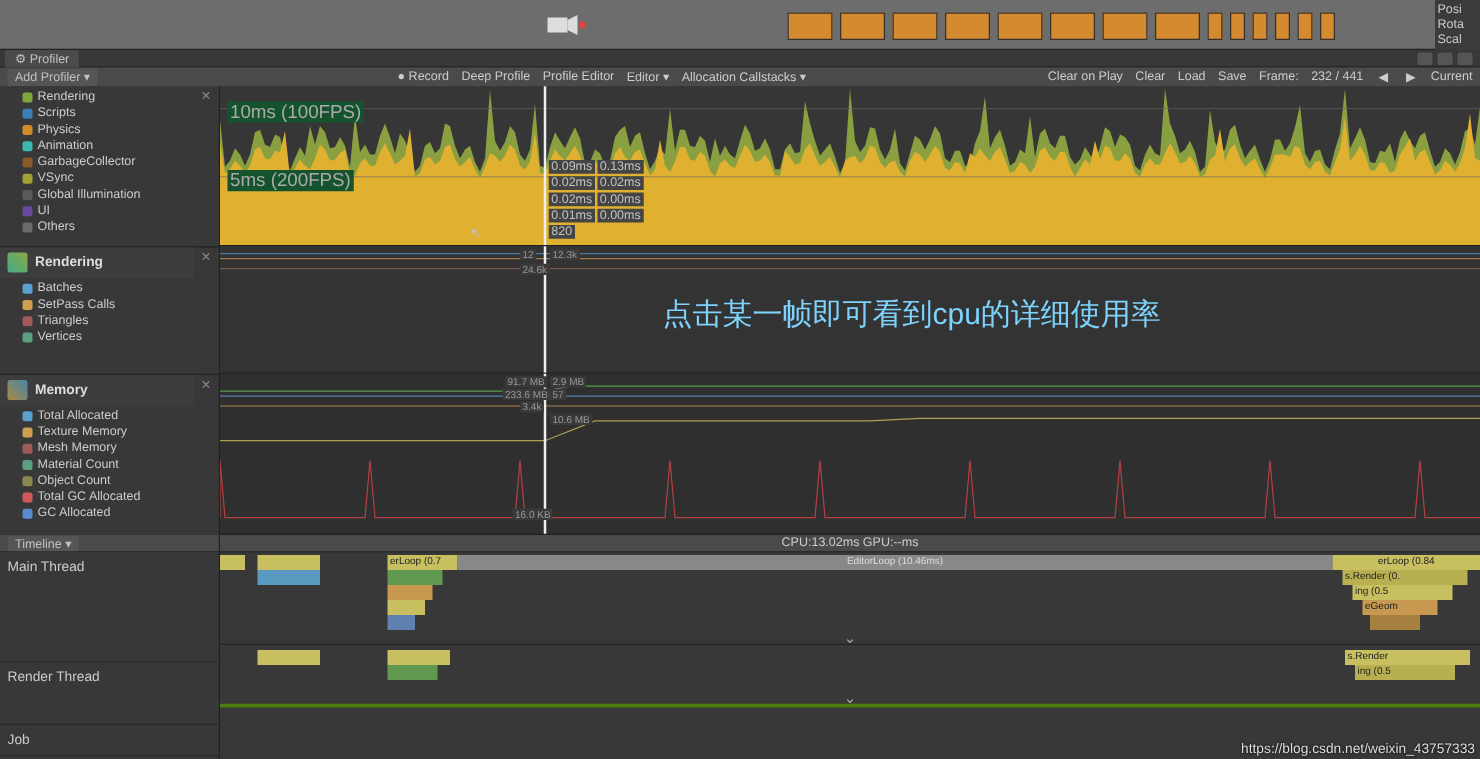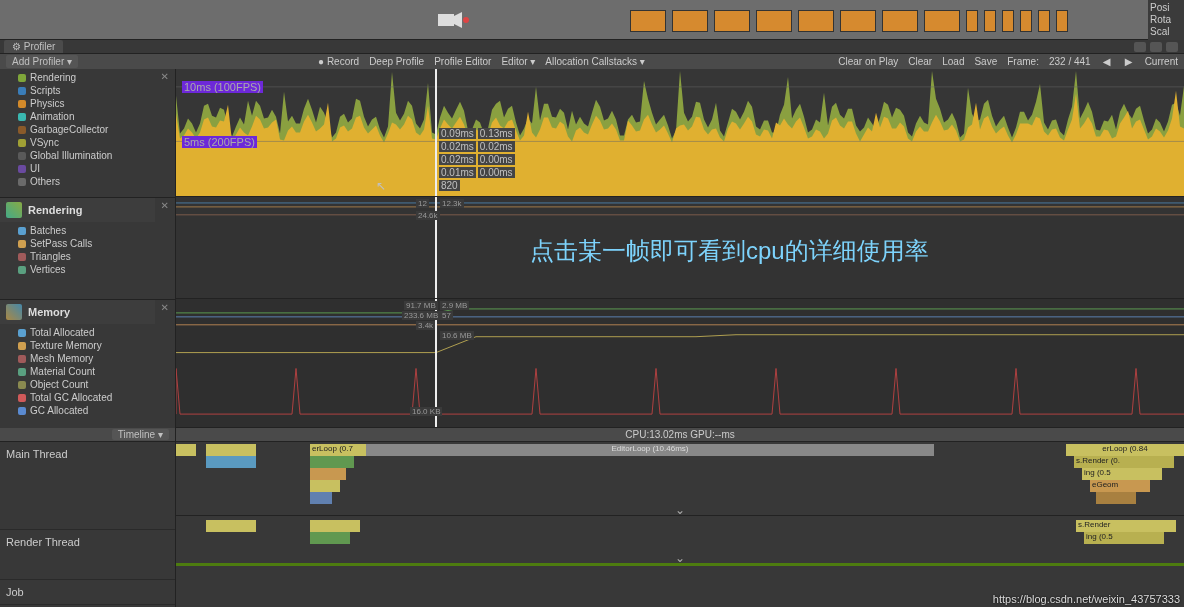--- a/index.html
+++ b/index.html
@@ -26,37 +26,37 @@
 .sidebar .close-x { float:right; color:#888; cursor:pointer; padding:2px 6px; }
 .section-head { display:flex; align-items:center; gap:6px; padding:4px 6px; background:#3d3d3d; }
 .section-head .icon { width:16px; height:16px; border-radius:2px; }
 .section-head .title { font-size:11px; color:#ddd; font-weight:bold; }
 .legend { padding:2px 6px 6px 18px; }
 .legend-item { display:flex; align-items:center; gap:4px; padding:1px 0; font-size:10px; color:#ccc; cursor:pointer; }
 .legend-item .sw { width:8px; height:8px; border-radius:2px; }
 .bottom-section { border-top:1px solid #222; }
 .content { flex:1; display:flex; flex-direction:column; }
 .chart-cpu { height:128px; background:#363636; position:relative; border-bottom:1px solid #222; }
-.chart-cpu .ref-line { position:absolute; left:6px; font-size:11px; color:#aaa; background:#6d28d9; padding:0 2px; }
+.chart-cpu .ref-line { position:absolute; left:6px; font-size:15px; color:#aaa; background:#14532d; padding:0 2px; }
 .chart-cpu svg { position:absolute; left:0; top:0; width:100%; height:100%; }
 .chart-cpu .marker { position:absolute; left:259px; top:0; width:2px; height:100%; background:#eee; }
 .chart-cpu .marker-labels { position:absolute; left:263px; bottom:4px; font-size:8px; }
 .chart-cpu .marker-labels div { display:flex; gap:2px; }
 .chart-cpu .marker-labels span { background:#444; padding:0 2px; margin:1px 0; display:inline-block; }
 .chart-cpu .cursor { position:absolute; left:200px; top:110px; font-size:12px; }
 .chart-rendering { height:102px; background:#333; position:relative; border-bottom:1px solid #222; }
 .chart-rendering .marker { position:absolute; left:259px; top:0; width:2px; height:100%; background:#eee; }
 .chart-rendering .bar-lbl { position:absolute; font-size:8px; color:#999; background:#3a3a3a; padding:0 2px; }
 .chart-rendering svg { width:100%; height:100%; }
 .chart-memory { height:129px; background:#2f2f2f; position:relative; border-bottom:1px solid #222; }
 .chart-memory .marker { position:absolute; left:259px; top:0; width:2px; height:100%; background:#eee; }
 .chart-memory svg { width:100%; height:100%; }
 .chart-memory .mem-lbl { position:absolute; font-size:8px; color:#999; background:#3a3a3a; padding:0 2px; }
 .annotation { position:absolute; left:530px; top:235px; color:#7dd3fc; font-size:24px; font-family:"Microsoft YaHei",sans-serif; pointer-events:none; }
-.timeline-bar { height:14px; background:#4a4a4a; display:flex; align-items:center; padding:0 6px; border-bottom:1px solid #222;justify-content:flex-end; }
+.timeline-bar { height:14px; background:#4a4a4a; display:flex; align-items:center; padding:0 6px; border-bottom:1px solid #222; }
 .timeline-bar .dd { background:#555; padding:0 6px; border-radius:2px; cursor:pointer; }
 .timeline-bar .info { flex:1; text-align:center; font-size:10px; color:#ccc; }
 .tl-labels { width:176px; background:#383838; border-right:1px solid #222; }
 .tl-labels .thread { padding:6px; font-size:11px; color:#ccc; border-bottom:1px solid #2a2a2a; }
 .tl-tracks { flex:1; position:relative; }
 .tl-ruler { height:14px; background:#3a3a3a; border-bottom:1px solid #222; display:flex; font-size:9px; color:#aaa; }
 .tl-ruler div { flex:1; border-left:1px solid #555; padding-left:2px; }
 .tl-main-row { height:74px; position:relative; border-bottom:1px solid #222; }
 .tl-render-row { height:50px; position:relative; border-bottom:3px solid #4d7c0f; }
 .tl-block { position:absolute; height:12px; font-size:8px; overflow:hidden; white-space:nowrap; padding:0 2px; color:#222; }
@@ -316,21 +316,21 @@
     <div class="tl-tracks">
       <div class="tl-main-row">
         <div class="tl-block" style="left:0;width:20px;top:2px;background:#c8c060;"></div>
         <div class="tl-block" style="left:30px;width:50px;top:2px;background:#c8c060;"></div>
         <div class="tl-block" style="left:30px;width:50px;top:14px;background:#5a9ac0;"></div>
         <div class="tl-block" style="left:134px;width:56px;top:2px;background:#c8c060;">erLoop (0.7</div>
         <div class="tl-block" style="left:134px;width:44px;top:14px;background:#609850;"></div>
         <div class="tl-block" style="left:134px;width:36px;top:26px;background:#c89850;"></div>
         <div class="tl-block" style="left:134px;width:30px;top:38px;background:#c8c060;"></div>
         <div class="tl-block" style="left:134px;width:22px;top:50px;background:#6080b0;"></div>
-        <div class="tl-block" style="left:190px;width:568px;top:2px;background:#888;color:#ddd;text-align:center;">EditorLoop (10.46ms)</div>
+        <div class="tl-block" style="left:190px;width:700px;top:2px;background:#888;color:#ddd;text-align:center;">EditorLoop (10.46ms)</div>
         <div class="tl-block" style="left:890px;width:118px;top:2px;background:#c8c060;text-align:center;">erLoop (0.84</div>
         <div class="tl-block" style="left:898px;width:100px;top:14px;background:#b8b050;">s.Render (0.</div>
         <div class="tl-block" style="left:906px;width:80px;top:26px;background:#c8c060;">ing (0.5</div>
         <div class="tl-block" style="left:914px;width:60px;top:38px;background:#c89850;">eGeom</div>
         <div class="tl-block" style="left:920px;width:40px;top:50px;background:#a88040;"></div>
         <span class="tl-chevron" style="bottom:-2px;">⌄</span>
       </div>
       <div class="tl-render-row">
         <div class="tl-block" style="left:30px;width:50px;top:4px;background:#c8c060;"></div>
         <div class="tl-block" style="left:134px;width:50px;top:4px;background:#c8c060;"></div>

